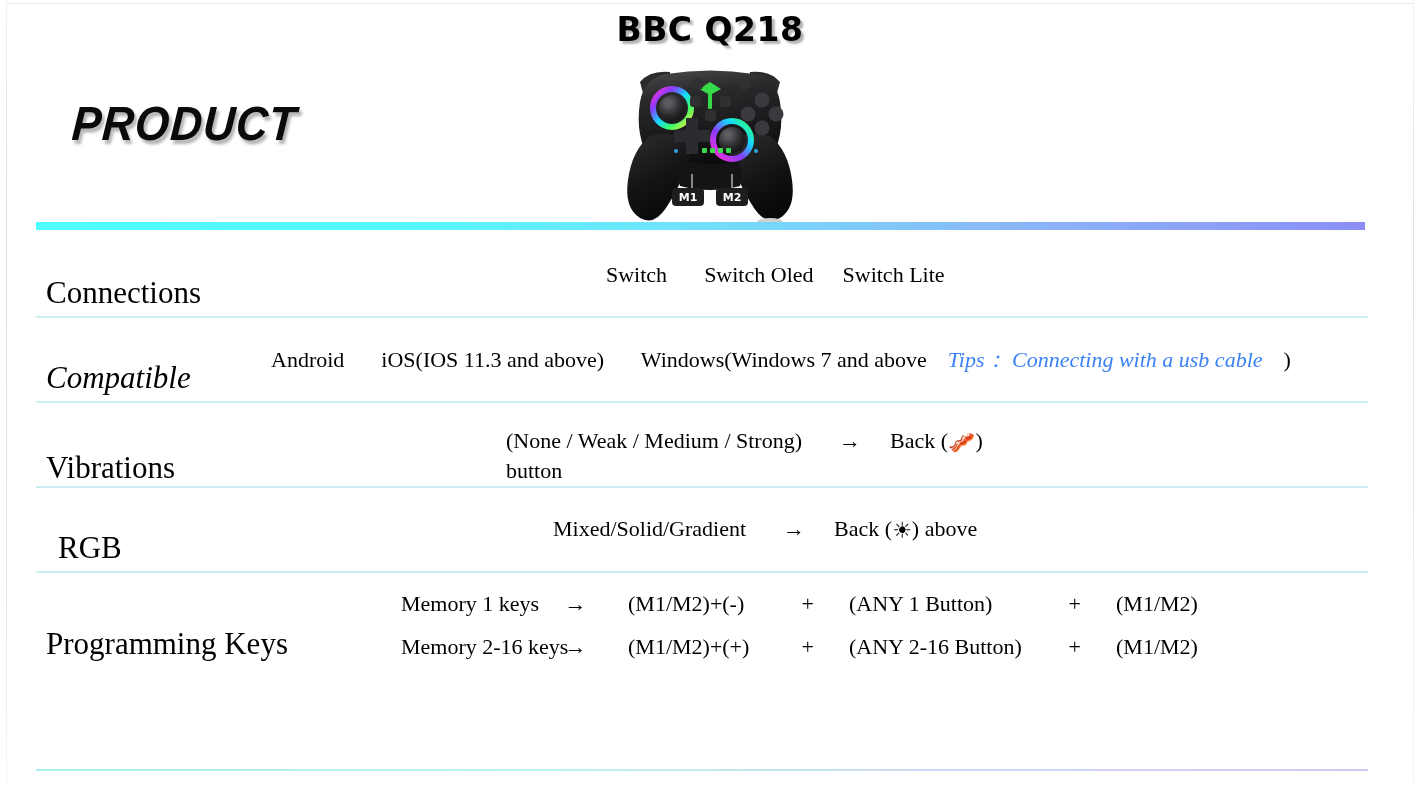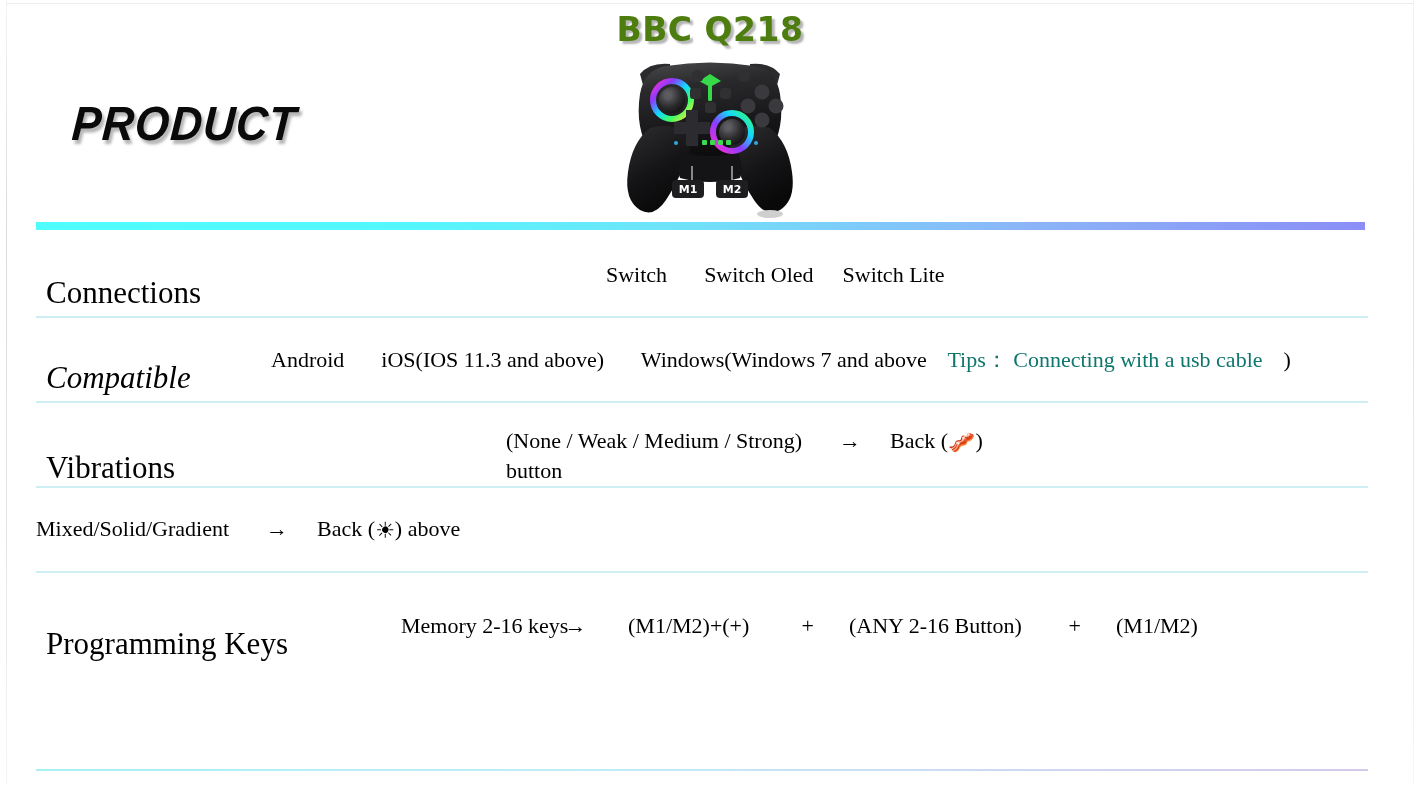--- a/index.html
+++ b/index.html
@@ -58,28 +58,28 @@
   }
   .model-title {
     position: absolute;
     left: 0; right: 0;
     top: 10px;
     text-align: center;
     font-family: "DejaVu Sans", "Liberation Sans", sans-serif;
     font-weight: bold;
     font-size: 33px;
     letter-spacing: 0.5px;
-    color: #4d7c0f;
+    color: #000000;
     text-shadow: 3px 3px 2px rgba(140,140,140,0.65);
   }
   .hero {
     position: absolute;
     left: 50%;
     transform: translateX(-50%);
-    top: 48px;
+    top: 56px;
     width: 200px;
     height: 176px;
   }
 
   
   .accent-bar {
     position: absolute;
     left: 36px;
     top: 222px;
     width: 1329px;
@@ -137,21 +137,21 @@
   .row-rgb .row-label { width: 495px; padding-left: 22px; }
 
   .row-programming { height: 105px; }
   .row-programming .row-label { width: 350px; }
   .row-programming .row-value { padding-left: 5px; }
 
   .gap-wide { display: inline-block; width: 26px; }
   .gap-med  { display: inline-block; width: 18px; }
   .gap-sm   { display: inline-block; width: 10px; }
 
-  .tips { color: #0f766e; }
+  .tips { color: #3b82f6; font-style: italic; }
 
   .prog-line { display: block; line-height: 1.0; }
   .prog-line + .prog-line { margin-top: 21px; }
   .prog-col-a { display: inline-block; width: 158px; }
   .prog-col-arrow { display: inline-block; width: 58px; }
   .prog-col-b { display: inline-block; width: 168px; }
   .prog-col-plus { display: inline-block; width: 42px; }
   .prog-col-c { display: inline-block; width: 214px; }
 
   
@@ -311,32 +311,42 @@
       <span>→</span>
       <span class="gap-med"></span>
       <span>Back (</span><span class="emoji">🥓</span><span>)</span>
       <br>
       <span>button</span>
     </div>
   </div>
 
 
   <div class="spec-row row-rgb">
+    <div class="row-label">RGB</div>
     <div class="row-value">
       <span>Mixed/Solid/Gradient</span>
       <span class="gap-wide"></span>
       <span>→</span>
       <span class="gap-med"></span>
       <span>Back (</span><span class="emoji">☀</span><span>) above</span>
     </div>
   </div>
 
   <div class="spec-row row-programming last">
     <div class="row-label">Programming Keys</div>
     <div class="row-value">
+      <span class="prog-line">
+        <span class="prog-col-a">Memory 1 keys</span>
+        <span class="prog-col-arrow">→</span>
+        <span class="prog-col-b">(M1/M2)+(-)</span>
+        <span class="prog-col-plus">+</span>
+        <span class="prog-col-c">(ANY 1 Button)</span>
+        <span class="prog-col-plus">+</span>
+        <span>(M1/M2)</span>
+      </span>
       <span class="prog-line">
         <span class="prog-col-a">Memory 2-16 keys</span>
         <span class="prog-col-arrow">→</span>
         <span class="prog-col-b">(M1/M2)+(+)</span>
         <span class="prog-col-plus">+</span>
         <span class="prog-col-c">(ANY 2-16 Button)</span>
         <span class="prog-col-plus">+</span>
         <span>(M1/M2)</span>
       </span>
     </div>

